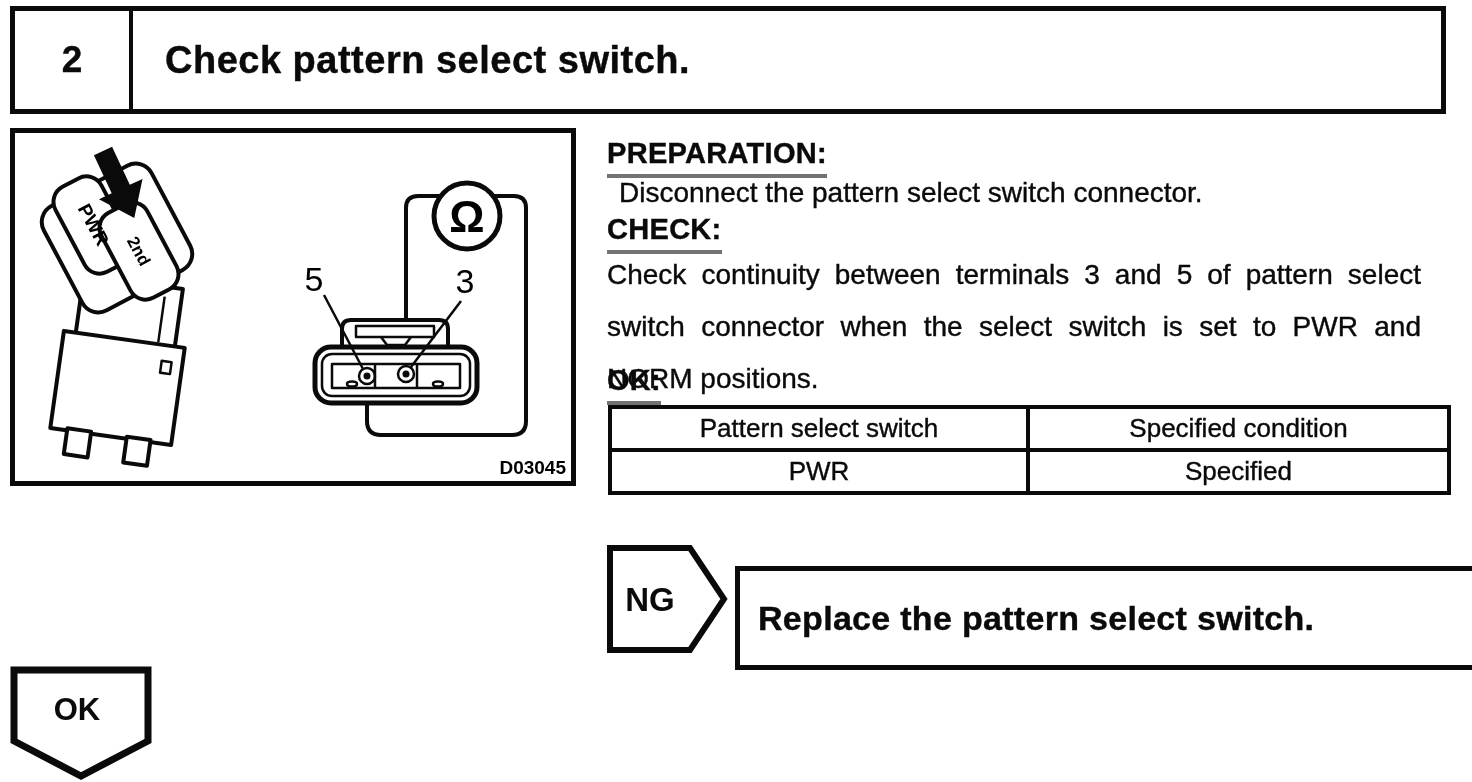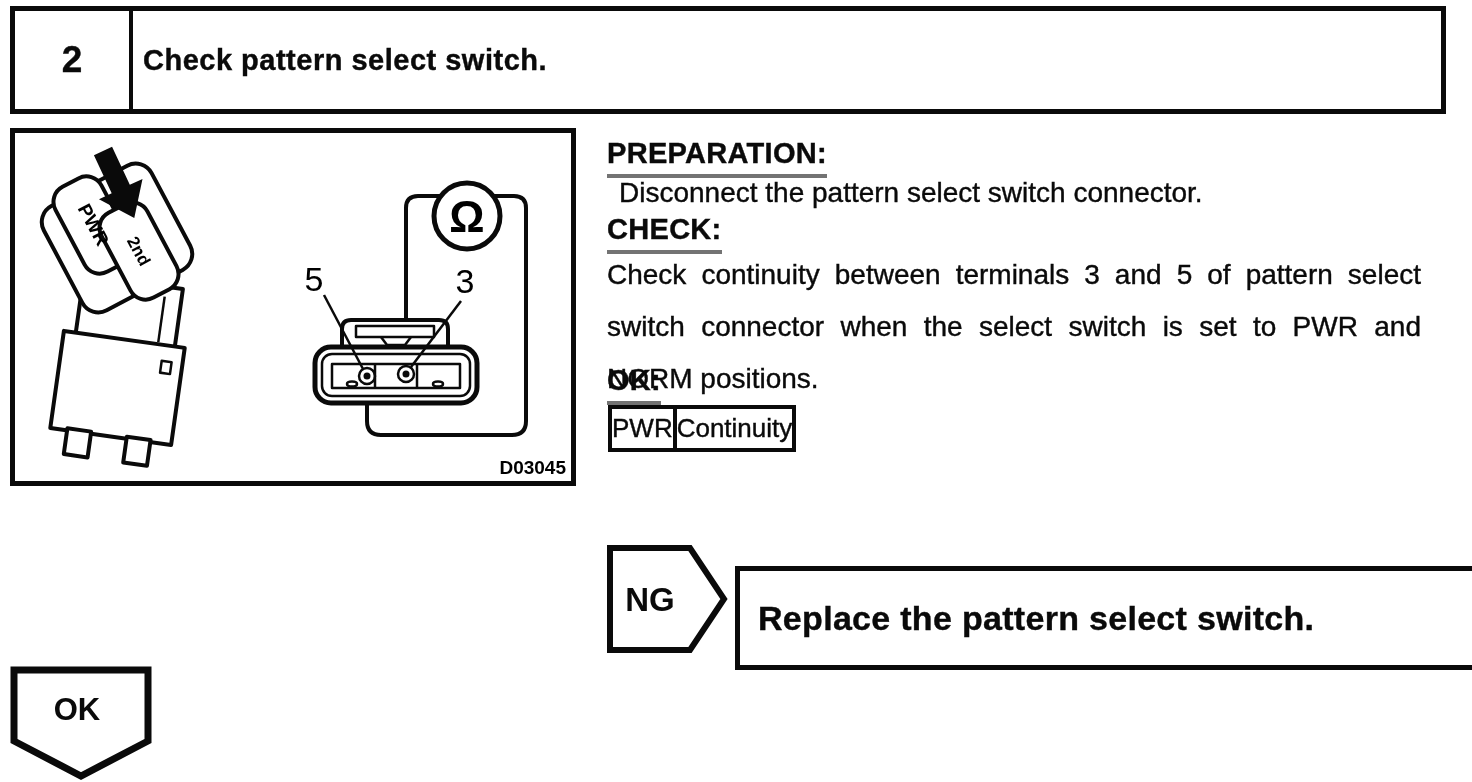--- a/index.html
+++ b/index.html
@@ -7,21 +7,21 @@
     width:1472px;height:782px;position:relative;overflow:hidden;
     font-family:"Liberation Sans","DejaVu Sans",sans-serif;
     color:#0a0a0a;-webkit-text-stroke:.4px #0a0a0a;
   }
   .abs{position:absolute;box-sizing:border-box;}
 
   
   .step-box{left:10px;top:6px;width:1436px;height:108px;border:5px solid #0a0a0a;display:flex;}
   .step-num{width:114px;border-right:4px solid #0a0a0a;display:flex;align-items:center;justify-content:center;
     font-size:37px;font-weight:700;}
-  .step-title{flex:1;display:flex;align-items:center;padding-left:10px;font-size:29px;font-weight:700;letter-spacing:.5px;}
+  .step-title{flex:1;display:flex;align-items:center;padding-left:32px;font-size:38px;font-weight:700;letter-spacing:.5px;}
 
   
   .figure-box{left:10px;top:128px;width:566px;height:358px;border:5px solid #0a0a0a;background:#fff;}
   .figure-box svg{display:block;}
 
   
   .txt{left:607px;width:840px;line-height:1.2;}
   .h-ul{font-size:29px;font-weight:700;letter-spacing:.3px;display:inline-block;
     border-bottom:4px solid #737373;padding-bottom:3px;}
   .bodytxt{font-size:28px;}
@@ -127,22 +127,26 @@
 </div>
 <div class="abs txt bodytxt just" style="top:249px;">Check continuity between terminals 3 and 5 of pattern select switch connector when the select switch is set to PWR and NORM positions.</div>
 
 <div class="abs txt" style="top:363px;">
   <span class="h-ul">OK:</span>
 </div>
 
 <table class="spec">
   <tbody>
     <tr>
+      <td style="width:414px;">Pattern select switch</td>
+      <td style="width:417px;">Specified condition</td>
+    </tr>
+    <tr>
       <td>PWR</td>
-      <td>Continuity</td>
+      <td>Specified</td>
     </tr>
   </tbody>
 </table>
 
 <svg class="abs ng-arrow" viewBox="0 0 126 114">
   <polygon points="6,6 86,6 120,57 86,108 6,108" fill="#fff" stroke="#0a0a0a" stroke-width="6" stroke-linejoin="miter"></polygon>
   <text x="46" y="69" font-size="33" font-weight="700" text-anchor="middle" fill="#0a0a0a">NG</text>
 </svg>
 <div class="abs ng-box">
   <span>Replace the pattern select switch.</span>

